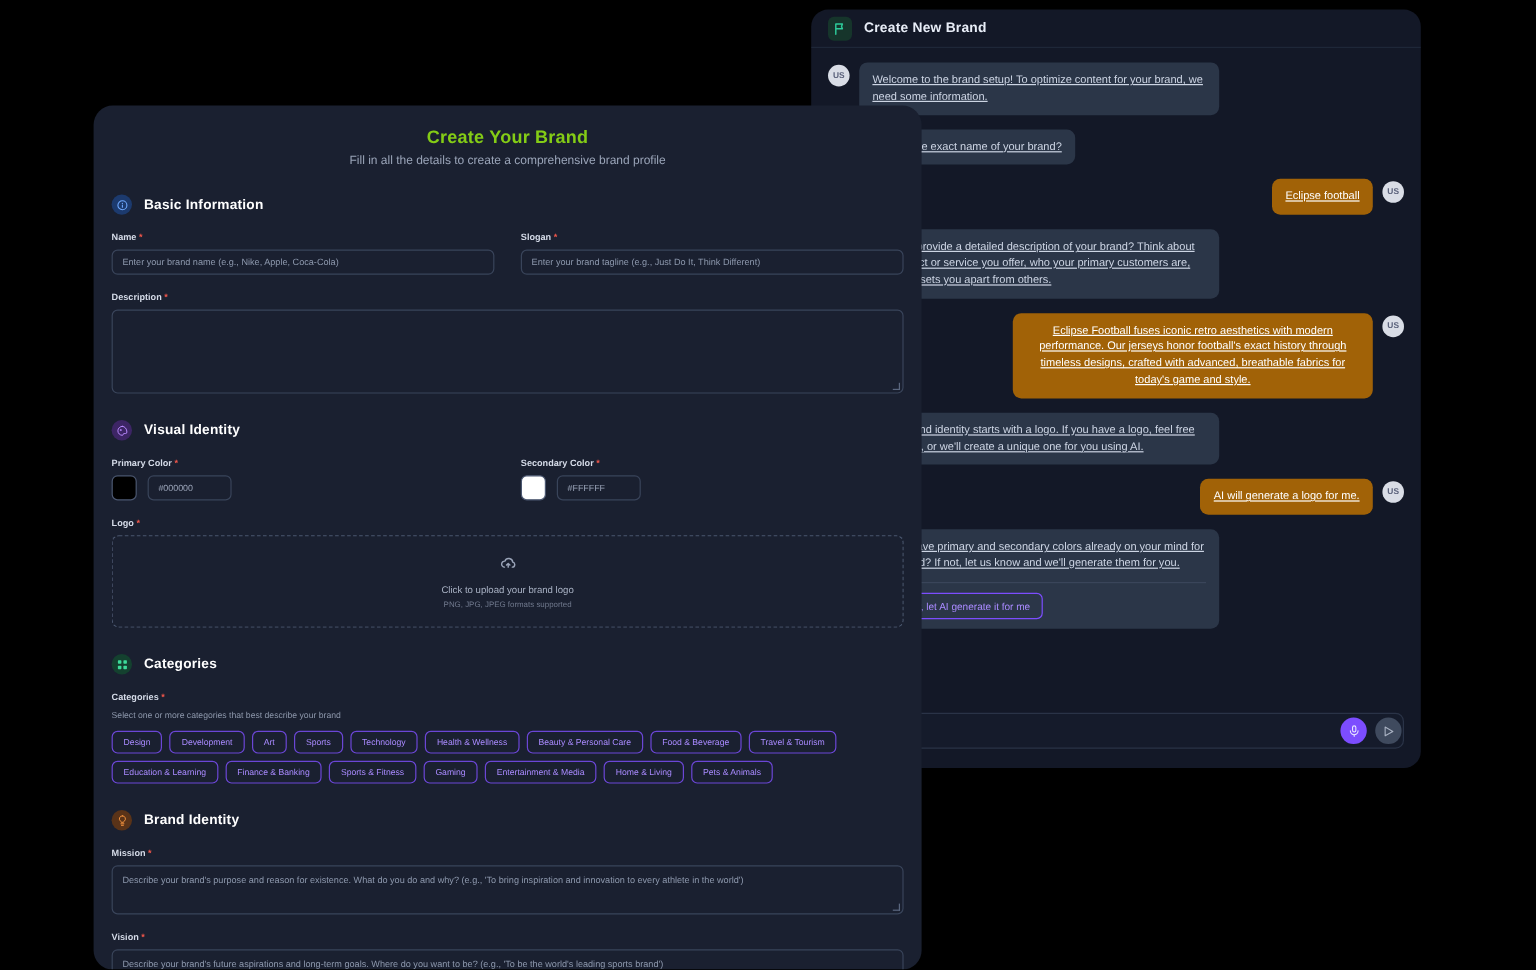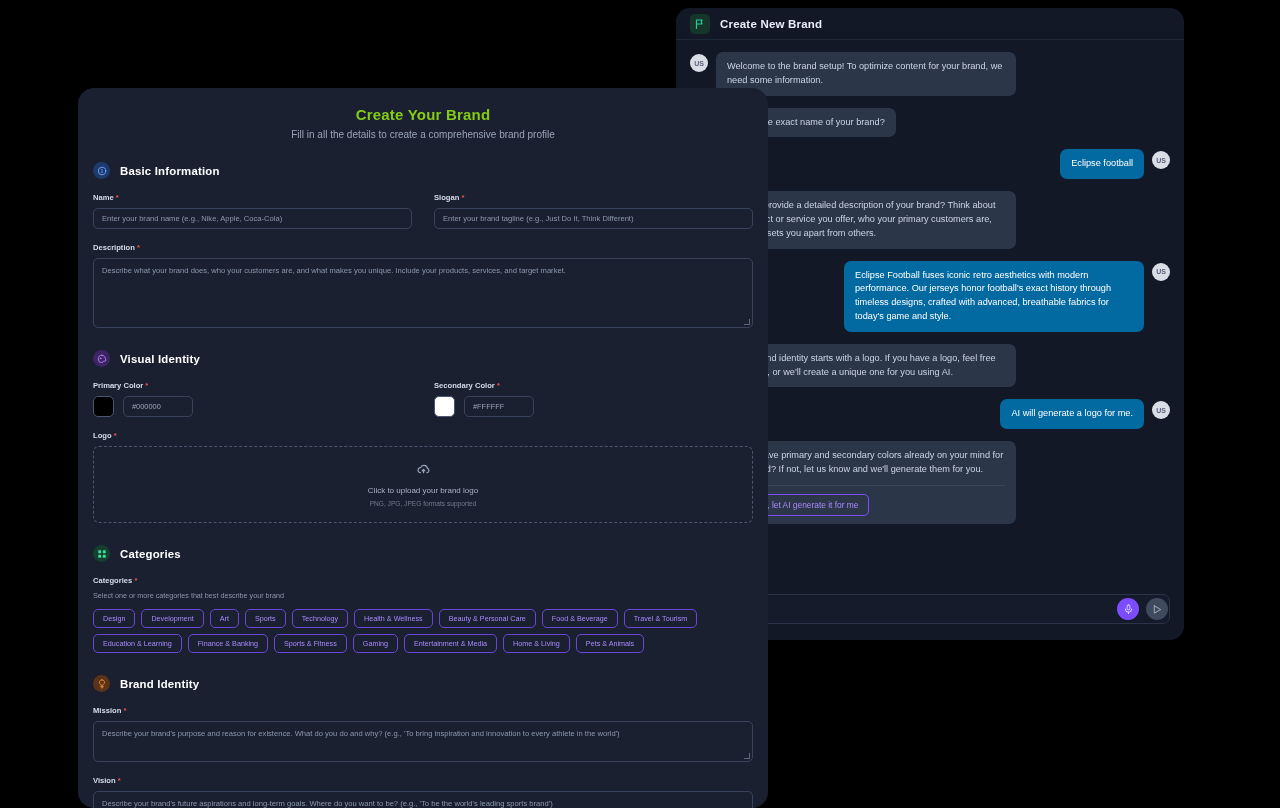--- a/index.html
+++ b/index.html
@@ -52,23 +52,24 @@
     background: #d9dde6; color: #59607a;
     font-size: 7px; font-weight: bold;
     display: flex; align-items: center; justify-content: center;
     flex: 0 0 auto; margin-top: 2px;
   }
   .bubble {
     border-radius: 7px;
     padding: 8px 11px;
     font-size: 9.2px; line-height: 1.5;
     max-width: 300px;
+    text-decoration: underline;
   }
   .bubble.bot { background: #2b3648; color: #cdd5e4; }
-  .bubble.user { background: #0369a1; color: #ffffff; }
+  .bubble.user { background: #a16207; color: #ffffff; text-align: center; }
   .bubble.narrow { max-width: 225px; }
   .chip-wrap {
     margin-top: 8px; padding-top: 8px;
     border-top: 1px solid #3a455a;
   }
   .chip {
     display: inline-block;
     border: 1px solid #7c4dff;
     color: #a98aff;
     border-radius: 5px;
@@ -334,21 +335,20 @@
         <div class="inp">Enter your brand tagline (e.g., Just Do It, Think Different)</div>
       </div>
     </div>
 
     <div class="fld">
       <label class="fld-label">
         <span>Description</span>
         <span class="req">*</span>
       </label>
       <div class="ta desc">
-        <span>Describe what your brand does, who your customers are, and what makes you unique. Include your products, services, and target market.</span>
         <span class="resize-grip"></span>
       </div>
     </div>
 
     <div class="section-head">
       <span class="sec-icon visual">
         <svg viewBox="0 0 24 24" fill="none" stroke="#b98aff" stroke-width="2" stroke-linecap="round" stroke-linejoin="round">
           <path d="M12 3a9 9 0 1 0 0 18c1 0 1.5-.8 1.5-1.5 0-1.5 1-2 2-2H18a3 3 0 0 0 3-3c0-6-4-11.5-9-11.5z"></path>
           <circle cx="8.5" cy="10.5" r="1"></circle>
         </svg>

